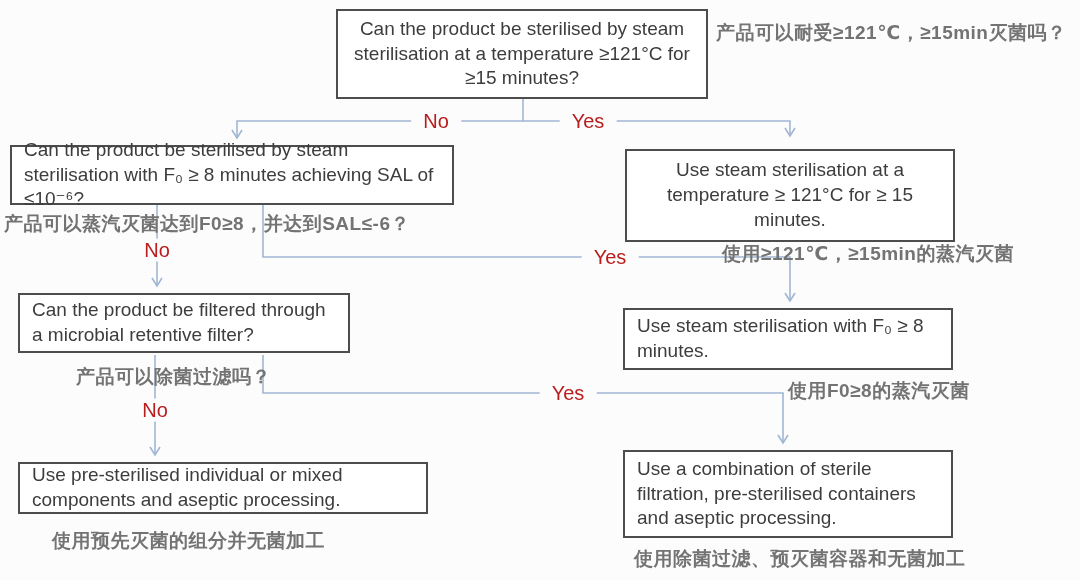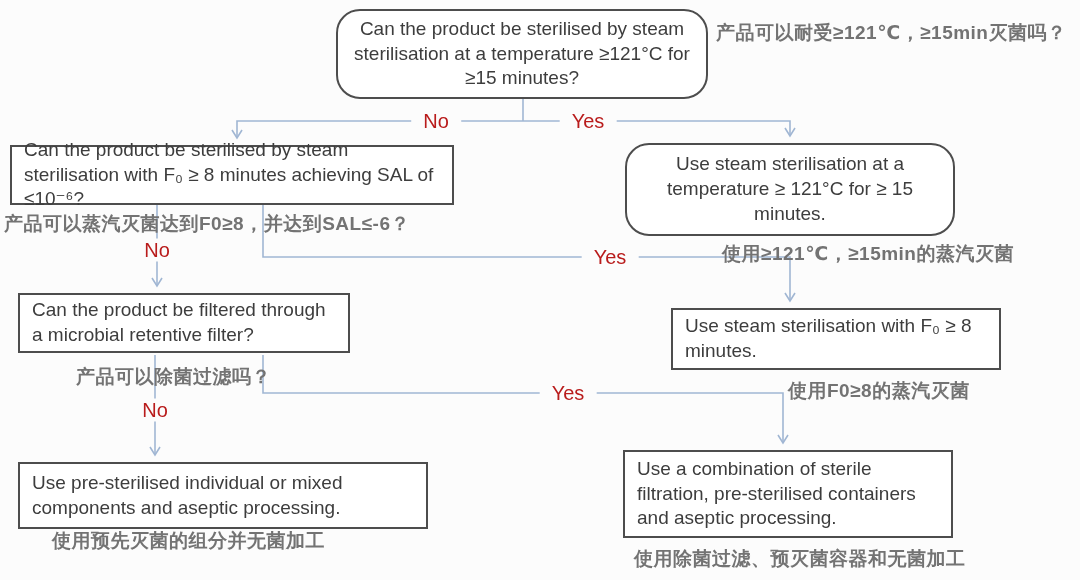--- a/index.html
+++ b/index.html
@@ -6,21 +6,21 @@
   .stage{
     position:relative;width:1080px;height:580px;background:#fcfcfc;overflow:hidden;
     font-family:"Liberation Sans","DejaVu Sans",sans-serif;
   }
   .connectors{position:absolute;left:0;top:0;width:1080px;height:580px;}
   .node{
     position:absolute;box-sizing:border-box;background:#ffffff;
     border:2px solid #4d4d4d;color:#3d3d3d;font-size:19px;line-height:1.3;
     display:flex;align-items:center;padding:4px 12px;
   }
-  .node.center{text-align:center;justify-content:center;border-radius:24px;}
+  .node.center{text-align:center;justify-content:center;}
   .node.left{text-align:left;justify-content:flex-start;}
   .edge-label{
     position:absolute;transform:translate(-50%,-50%);background:#fcfcfc;
     color:#b91c1c;font-size:20px;padding:0 12px;white-space:nowrap;
   }
   .zh{
     position:absolute;color:#737373;font-weight:bold;font-size:19px;
     white-space:nowrap;letter-spacing:0.5px;
   }
 </style>
@@ -51,33 +51,33 @@
   </div>
 
   <div class="node left" style="left:10px;top:145px;width:444px;height:60px;">
     <span>Can the product be sterilised by steam sterilisation with F₀ ≥ 8 minutes achieving SAL of ≤10⁻⁶?</span>
   </div>
 
   <div class="node left" style="left:18px;top:293px;width:332px;height:60px;">
     <span>Can the product be filtered through a microbial retentive filter?</span>
   </div>
 
-  <div class="node center" style="left:625px;top:143px;width:330px;height:93px;">
+  <div class="node center" style="left:625px;top:149px;width:330px;height:93px;">
     <span>Use steam sterilisation at a temperature ≥ 121°C for ≥ 15 minutes.</span>
   </div>
 
-  <div class="node left" style="left:623px;top:308px;width:330px;height:62px;margin-left:48px;">
+  <div class="node left" style="left:623px;top:308px;width:330px;height:62px;">
     <span>Use steam sterilisation with F₀ ≥ 8 minutes.</span>
   </div>
 
   <div class="node left" style="left:623px;top:450px;width:330px;height:88px;">
     <span>Use a combination of sterile filtration, pre-sterilised containers and aseptic processing.</span>
   </div>
 
-  <div class="node left" style="left:18px;top:462px;width:410px;height:67px;">
+  <div class="node left" style="left:18px;top:462px;width:410px;height:52px;">
     <span>Use pre-sterilised individual or mixed components and aseptic processing.</span>
   </div>
 
   <div class="edge-label" style="left:436px;top:121px;">No</div>
   <div class="edge-label" style="left:588px;top:121px;">Yes</div>
   <div class="edge-label" style="left:157px;top:250px;">No</div>
   <div class="edge-label" style="left:610px;top:257px;">Yes</div>
   <div class="edge-label" style="left:155px;top:410px;">No</div>
   <div class="edge-label" style="left:568px;top:393px;">Yes</div>
 

